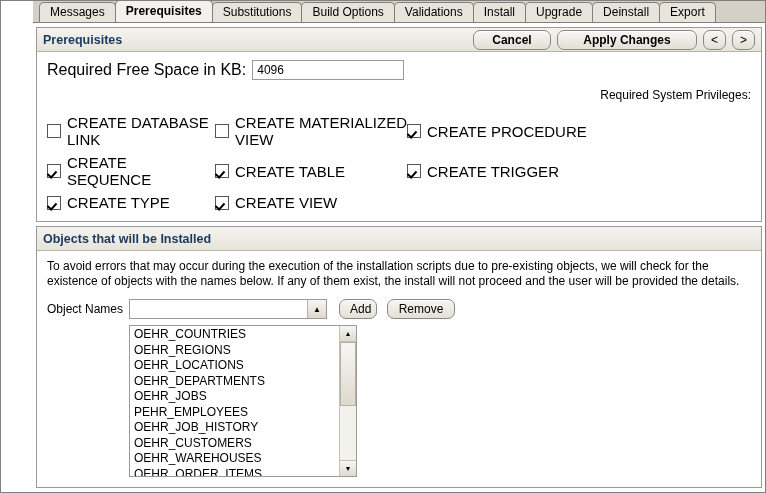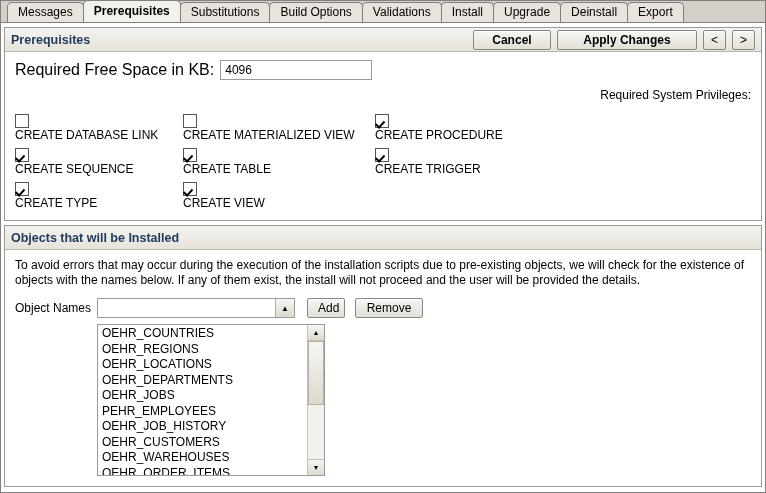--- a/index.html
+++ b/index.html
@@ -15,20 +15,21 @@
     color: #000000;
     overflow: hidden;
   }
   .app {
     position: relative;
     width: 766px;
     height: 493px;
     box-sizing: border-box;
     border: 1px solid #808080;
     background: #ffffff;
+    padding-left: 32px;
   }
 
   
   .tabbar {
     height: 22px;
     background: #d4d0c8;
     border-bottom: 1px solid #7f7f7f;
     display: flex;
     align-items: flex-end;
     padding-left: 6px;
@@ -81,21 +82,21 @@
   .panel-body {
     padding: 8px 10px 10px 10px;
   }
 
   
   .btn {
     font-family: "Liberation Sans", sans-serif;
     font-size: 12px;
     background: linear-gradient(to bottom, #f7f6f3 0%, #e2dfd6 100%);
     border: 1px solid #8b887f;
-    border-radius: 2px;
+    border-radius: 7px;
     padding: 2px 10px;
     cursor: default;
     color: #000;
     box-shadow: inset 0 1px 0 #ffffff;
   }
   .btn.bold { font-weight: bold; }
   .btn.small {
     padding: 2px 7px;
     min-width: 22px;
   }
@@ -131,24 +132,23 @@
   }
 
   
   .cbgrid {
     display: grid;
     grid-template-columns: 168px 192px auto;
     row-gap: 6px;
   }
   .cb {
     display: flex;
-    align-items: flex-start;
-    font-size: 12px;
-    cursor: default;
-    flex-direction: column;
+    align-items: center;
+    font-size: 15px;
+    cursor: default;
   }
   .cbbox {
     width: 12px;
     height: 12px;
     border: 1px solid #555;
     background: #fff;
     margin-right: 6px;
     position: relative;
     flex: none;
   }

